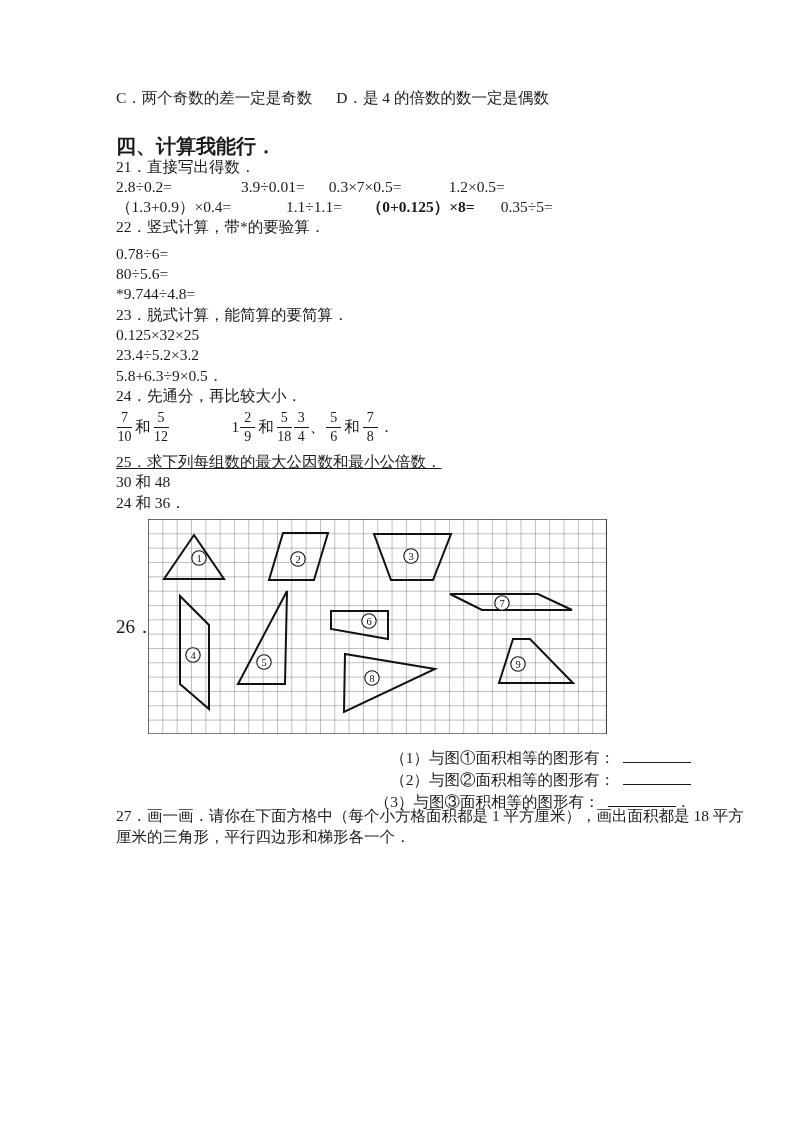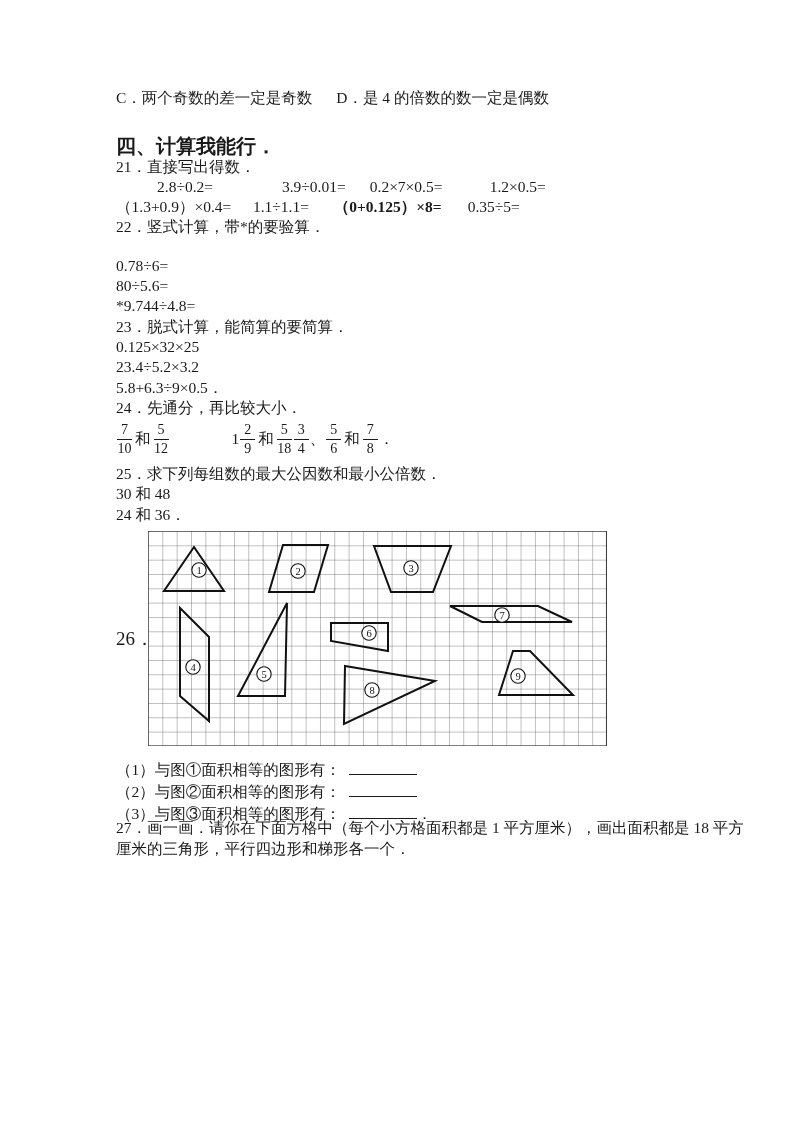--- a/index.html
+++ b/index.html
@@ -11,63 +11,63 @@
     padding:88px 102px 0 116px;
     font-family:"Liberation Serif","DejaVu Serif",serif;
     color:#1a1a1a;
     overflow:hidden;
   }
   .line{font-size:15.5px;line-height:20.3px;white-space:nowrap;}
   .sec-title{font-weight:bold;font-size:20px;}
   .mt28{margin-top:28px;}
   .mt24{margin-top:24px;}
   .mt13{margin-top:13px;}
-  .mt6{margin-top:18px;}
-  .mt4{margin-top:4px;}
+  .mt6{margin-top:6px;}
+  .mt4{margin-top:4px;text-decoration:underline;}
   .mtneg6{margin-top:-6px;}
   .gap-d{margin-left:20px;}
   
-  .c0{display:inline-block;min-width:121px;margin-left:41px;}
+  .c0{display:inline-block;min-width:121px;}
   .c1{display:inline-block;min-width:84px;}
   .c2{display:inline-block;min-width:116px;}
   .d0{display:inline-block;min-width:133px;}
-  .d1{display:inline-block;min-width:77px;}
+  .d1{display:inline-block;min-width:77px;margin-left:33px;}
   .d2{display:inline-block;min-width:130px;font-weight:bold;}
   
   .frac-line{display:flex;align-items:center;height:42px;font-size:15.5px;}
   .frac{display:inline-block;vertical-align:middle;text-align:center;
         font-size:14px;line-height:1.12;margin:0 1px;}
   .frac .num{display:block;border-bottom:1.3px solid #1a1a1a;padding:0 4px 1px;}
   .frac .den{display:block;padding-top:1px;}
   .g2{margin-left:62px;display:inline-flex;align-items:center;}
   .sep{margin:0 2px;}
   
   .grid-row{display:flex;align-items:center;margin-top:6px;}
   .q26-num{font-size:19px;width:32px;flex:0 0 32px;}
   
-  .sub{line-height:21.8px;}
+  .sub{line-height:21.8px;text-align:right;}
   .blank{display:inline-block;width:68px;height:13px;
          border-bottom:1.2px solid #1a1a1a;margin-left:8px;vertical-align:baseline;}
 </style>
 </head>
 <body>
 
 <div class="page">
 
   <div class="line">
     <span>C．两个奇数的差一定是奇数</span>
     <span class="gap-d">D．是 4 的倍数的数一定是偶数</span>
   </div>
 
   <div class="line sec-title mt28">四、计算我能行．</div>
   <div class="line">21．直接写出得数．</div>
   <div class="line">
     <span class="c0">2.8÷0.2=</span>
     <span class="c1">3.9÷0.01=</span>
-    <span class="c2">0.2×7×0.5=</span>
+    <span class="c2">0.3×7×0.5=</span>
     <span>1.2×0.5=</span>
   </div>
   <div class="line">
     <span class="d0">（1.3+0.9）×0.4=</span>
     <span class="d1">1.1÷1.1=</span>
     <span class="d2">（0+0.125）×8=</span>
     <span>0.35÷5=</span>
   </div>
 
   <div class="line">22．竖式计算，带*的要验算．</div>

